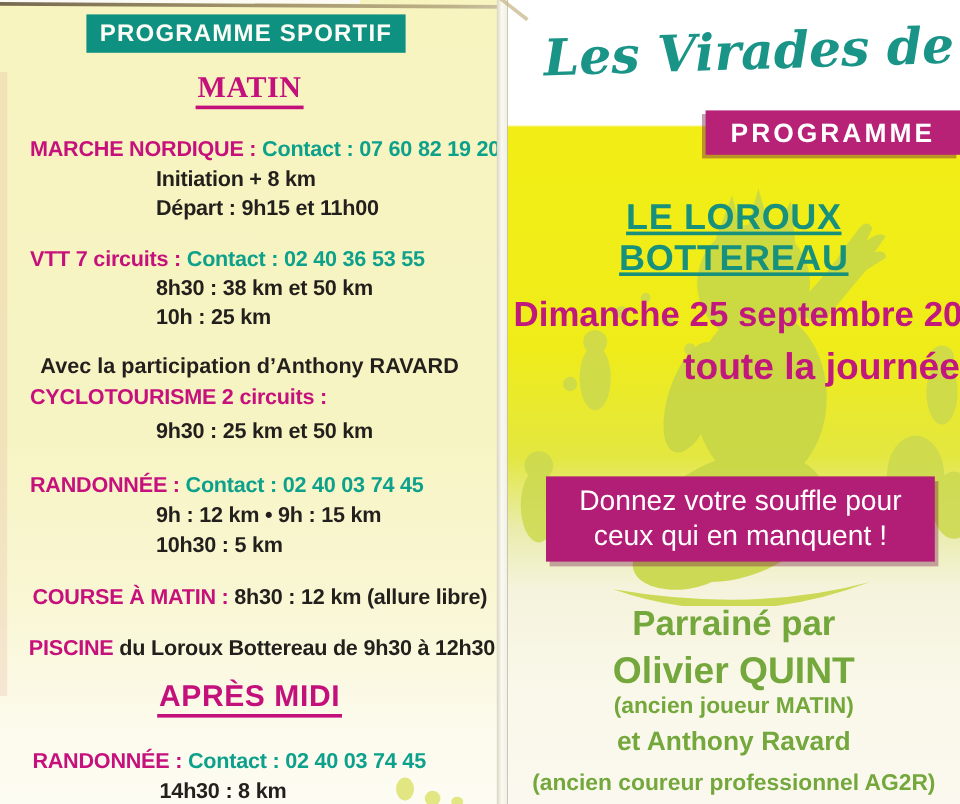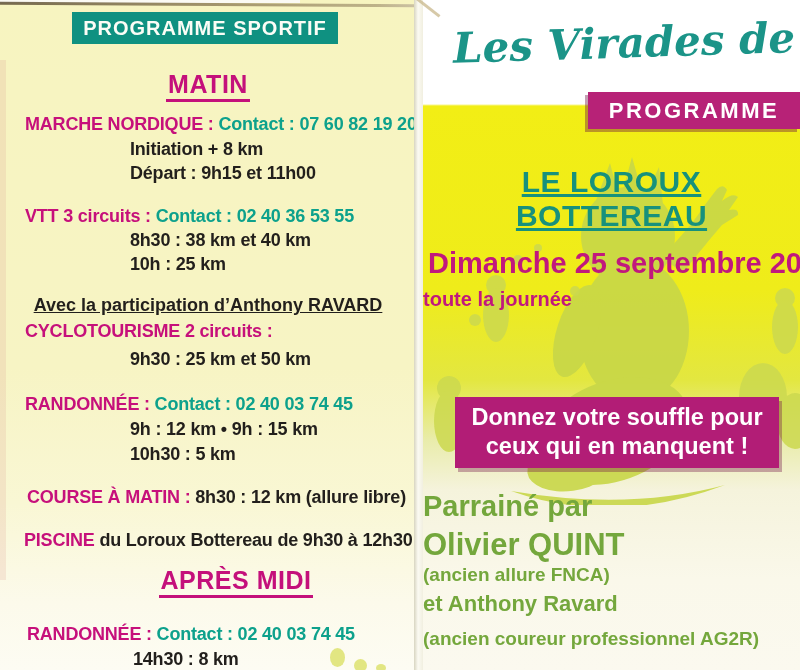--- a/index.html
+++ b/index.html
@@ -72,88 +72,88 @@
   }
   .city {
     position:absolute; top:165px; width:100%; text-align:center; z-index:2;
     color:#17917c; font-weight:700; font-size:30px; letter-spacing:.5px;text-decoration:underline;
   }
   .date1 {
     position:absolute; top:247px; left:5px; z-index:2; white-space:nowrap;
     color:#c1187d; font-weight:700; font-size:29px;
   }
   .date2 {
-    position:absolute; top:288px; width:100%; text-align:left; z-index:2;
-    color:#c1187d; font-weight:700; font-size:20px;
+    position:absolute; top:288px; width:100%; text-align:right; z-index:2;
+    color:#c1187d; font-weight:700; font-size:31px;
   }
   .cta {
     position:absolute; top:397px; left:32px; width:324px; z-index:3;
     background:#b21d76; box-shadow:3px 4px 0 rgba(110,15,70,.35);
-    color:#ffffff; font-weight:700; font-size:23.5px; text-align:center;
+    color:#ffffff; font-weight:400; font-size:23.5px; text-align:center;
     padding:6px 2px 7px 2px; line-height:29px;
   }
-  .sponsor { position:absolute; width:100%; text-align:left; color:#74a73c; font-weight:700; z-index:2; }
+  .sponsor { position:absolute; width:100%; text-align:center; color:#74a73c; font-weight:700; z-index:2;margin-top:14px; }
   .sp-intro { top:490px; font-size:29px; }
   .sp-name1 { top:527px; font-size:31px; }
   .sp-sub1  { top:564px; font-size:19px; }
   .sp-name2 { top:591px; font-size:22px; }
   .sp-sub2  { top:628px; font-size:19px; }
 
   .mascot { position:absolute; left:0; top:105px; width:377px; height:400px; z-index:1; }
 </style>
 </head>
 <body>
 
 <div class="page">
 
   <div class="left-panel">
     <div class="scan-topsliver"></div>
     <div class="scan-topline"></div>
     <div class="scan-leftedge"></div>
 
     <div class="lp-header">PROGRAMME SPORTIF</div>
 
-    <div class="lp-title" style="top:70px;">
+    <div class="lp-title" style="top:60px;font-family:Liberation Serif, serif;">
       <span>MATIN</span>
     </div>
 
     <div class="lp-row" style="top:114px;">
       <span class="lbl">MARCHE NORDIQUE :</span><span class="contact"> Contact : 07 60 82 19 20</span>
     </div>
     <div class="lp-sub" style="top:139px;">Initiation +  8 km</div>
     <div class="lp-sub" style="top:163px;">Départ : 9h15 et 11h00</div>
 
     <div class="lp-row" style="top:206px;">
-      <span class="lbl">VTT 3 circuits :</span><span class="contact"> Contact : 02 40 36 53 55</span>
-    </div>
-    <div class="lp-sub" style="top:230px;">8h30 : 38 km et 40 km</div>
+      <span class="lbl">VTT 7 circuits :</span><span class="contact"> Contact : 02 40 36 53 55</span>
+    </div>
+    <div class="lp-sub" style="top:230px;">8h30 : 38 km et 50 km</div>
     <div class="lp-sub" style="top:254px;">10h : 25 km</div>
 
-    <div class="lp-note" style="top:295px;text-decoration:underline;">Avec la participation d’Anthony RAVARD</div>
+    <div class="lp-note" style="top:295px;">Avec la participation d’Anthony RAVARD</div>
 
     <div class="lp-row" style="top:321px;">
       <span class="lbl">CYCLOTOURISME 2 circuits :</span>
     </div>
     <div class="lp-sub" style="top:349px;text-align:center;">9h30 : 25 km et 50 km</div>
 
     <div class="lp-row" style="top:394px;">
       <span class="lbl">RANDONNÉE :</span><span class="contact"> Contact : 02 40 03 74 45</span>
     </div>
     <div class="lp-sub" style="top:419px;">9h : 12 km  •  9h : 15 km</div>
     <div class="lp-sub" style="top:444px;">10h30 : 5 km</div>
 
     <div class="lp-row" style="top:487px; left:27px;">
       <span class="lbl">COURSE À MATIN :</span><span class="blk"> 8h30 : 12 km (allure libre)</span>
     </div>
 
     <div class="lp-row" style="top:530px; left:24px;">
       <span class="lbl">PISCINE</span><span class="blk"> du Loroux Bottereau de 9h30 à 12h30</span>
     </div>
 
-    <div class="lp-title" style="top:566px;margin-left:28px;">
+    <div class="lp-title" style="top:566px;">
       <span>APRÈS MIDI</span>
     </div>
 
     <div class="lp-row" style="top:624px; left:27px;">
       <span class="lbl">RANDONNÉE :</span><span class="contact"> Contact : 02 40 03 74 45</span>
     </div>
     <div class="lp-sub" style="top:649px; left:133px;">14h30 : 8 km</div>
 
     <div class="lp-dot" style="left:330px; top:648px; width:15px; height:19px;"></div>
     <div class="lp-dot" style="left:354px; top:659px; width:13px; height:13px;"></div>
@@ -202,18 +202,18 @@
     <div class="date1">Dimanche 25 septembre 2016</div>
     <div class="date2">toute la journée</div>
 
     <div class="cta">
       <div>Donnez votre souffle pour</div>
       <div>ceux qui en manquent !</div>
     </div>
 
     <div class="sponsor sp-intro">Parrainé par</div>
     <div class="sponsor sp-name1">Olivier QUINT</div>
-    <div class="sponsor sp-sub1">(ancien allure FNCA)</div>
+    <div class="sponsor sp-sub1">(ancien joueur MATIN)</div>
     <div class="sponsor sp-name2">et Anthony Ravard</div>
     <div class="sponsor sp-sub2">(ancien coureur professionnel AG2R)</div>
   </div>
 
 </div>
 
 </body></html>

